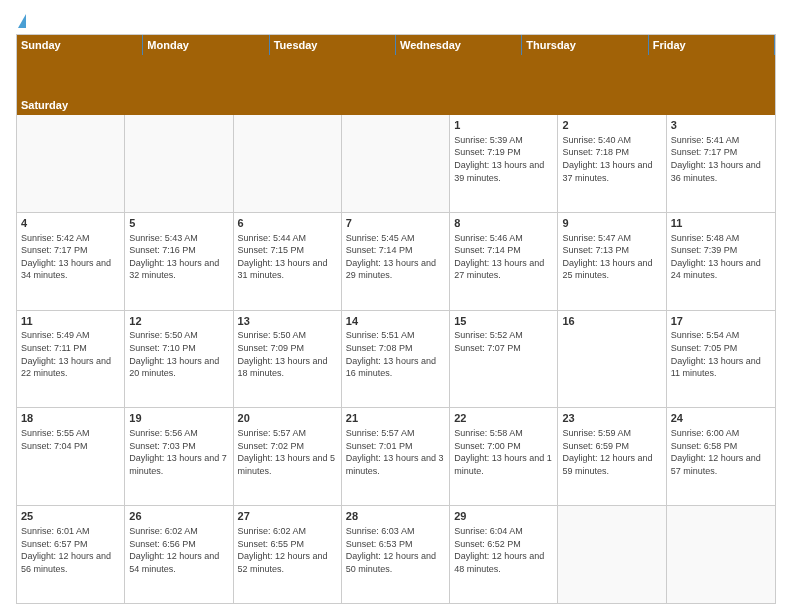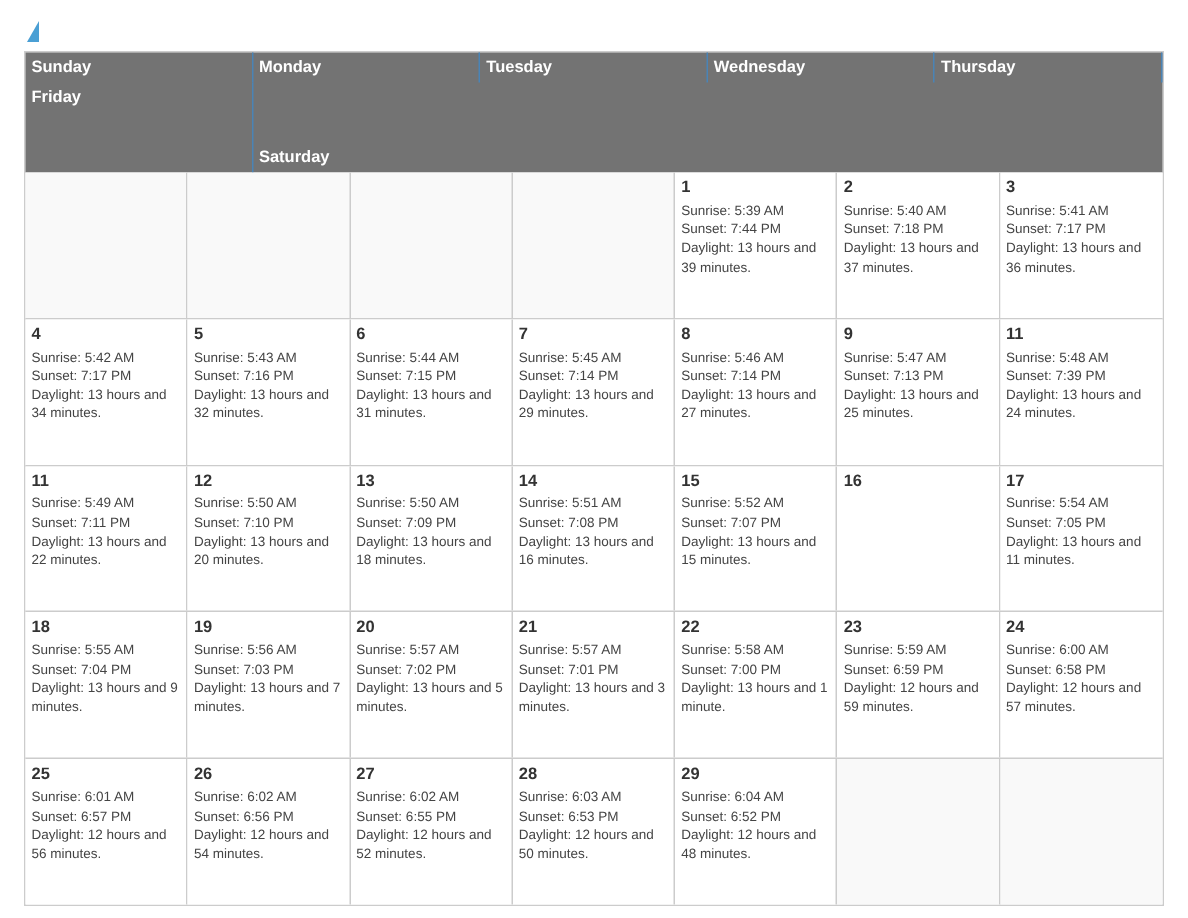--- a/index.html
+++ b/index.html
@@ -63,22 +63,22 @@
       font-weight: normal;
     }
     .calendar {
       flex: 1;
       display: flex;
       flex-direction: column;
       border: 1px solid #ccc;
     }
     .cal-header {
       display: grid;
-      grid-template-columns: repeat(5, 1fr);
-      background: #737373;
+      grid-template-columns: repeat(6, 1fr);
+      background: #a16207;
     }
     .cal-header-cell {
       color: #fff;
       font-size: 11px;
       font-weight: bold;
       padding: 4px 4px;
       text-align: left;
       border-right: 1px solid #4a84b6;
     }
     .cal-header-cell:last-child { border-right: none; margin-top: 40px; }
@@ -149,21 +149,21 @@
         <div class="cal-header-cell">Saturday</div>
       </div>
     <div class="cal-body" id="cal-body">
         <div class="cal-row">
           <div class="cal-cell empty"></div>
           <div class="cal-cell empty"></div>
           <div class="cal-cell empty"></div>
           <div class="cal-cell empty"></div>
           <div class="cal-cell">
             <span class="day-num">1</span>
-            <div class="day-info"><span>Sunrise: 5:39 AM</span><br><span>Sunset: 7:44 PM</span><br><span>Daylight: 13 hours and 39 minutes.</span></div>
+            <div class="day-info"><span>Sunrise: 5:39 AM</span><br><span>Sunset: 7:19 PM</span><br><span>Daylight: 13 hours and 39 minutes.</span></div>
           </div>
           <div class="cal-cell">
             <span class="day-num">2</span>
             <div class="day-info"><span>Sunrise: 5:40 AM</span><br><span>Sunset: 7:18 PM</span><br><span>Daylight: 13 hours and 37 minutes.</span></div>
           </div>
           <div class="cal-cell">
             <span class="day-num">3</span>
             <div class="day-info"><span>Sunrise: 5:41 AM</span><br><span>Sunset: 7:17 PM</span><br><span>Daylight: 13 hours and 36 minutes.</span></div>
           </div>
         </div>
@@ -209,34 +209,34 @@
           <div class="cal-cell">
             <span class="day-num">13</span>
             <div class="day-info"><span>Sunrise: 5:50 AM</span><br><span>Sunset: 7:09 PM</span><br><span>Daylight: 13 hours and 18 minutes.</span></div>
           </div>
           <div class="cal-cell">
             <span class="day-num">14</span>
             <div class="day-info"><span>Sunrise: 5:51 AM</span><br><span>Sunset: 7:08 PM</span><br><span>Daylight: 13 hours and 16 minutes.</span></div>
           </div>
           <div class="cal-cell">
             <span class="day-num">15</span>
-            <div class="day-info"><span>Sunrise: 5:52 AM</span><br><span>Sunset: 7:07 PM</span><br><span>Daylight: 13 hours and 15 minutes.</span></div>
+            <div class="day-info"><span>Sunrise: 5:52 AM</span><br><span>Sunset: 7:07 PM</span><br></div>
           </div>
           <div class="cal-cell">
             <span class="day-num">16</span>
           </div>
           <div class="cal-cell">
             <span class="day-num">17</span>
             <div class="day-info"><span>Sunrise: 5:54 AM</span><br><span>Sunset: 7:05 PM</span><br><span>Daylight: 13 hours and 11 minutes.</span></div>
           </div>
         </div>
         <div class="cal-row">
           <div class="cal-cell">
             <span class="day-num">18</span>
-            <div class="day-info"><span>Sunrise: 5:55 AM</span><br><span>Sunset: 7:04 PM</span><br><span>Daylight: 13 hours and 9 minutes.</span></div>
+            <div class="day-info"><span>Sunrise: 5:55 AM</span><br><span>Sunset: 7:04 PM</span><br></div>
           </div>
           <div class="cal-cell">
             <span class="day-num">19</span>
             <div class="day-info"><span>Sunrise: 5:56 AM</span><br><span>Sunset: 7:03 PM</span><br><span>Daylight: 13 hours and 7 minutes.</span></div>
           </div>
           <div class="cal-cell">
             <span class="day-num">20</span>
             <div class="day-info"><span>Sunrise: 5:57 AM</span><br><span>Sunset: 7:02 PM</span><br><span>Daylight: 13 hours and 5 minutes.</span></div>
           </div>
           <div class="cal-cell">

